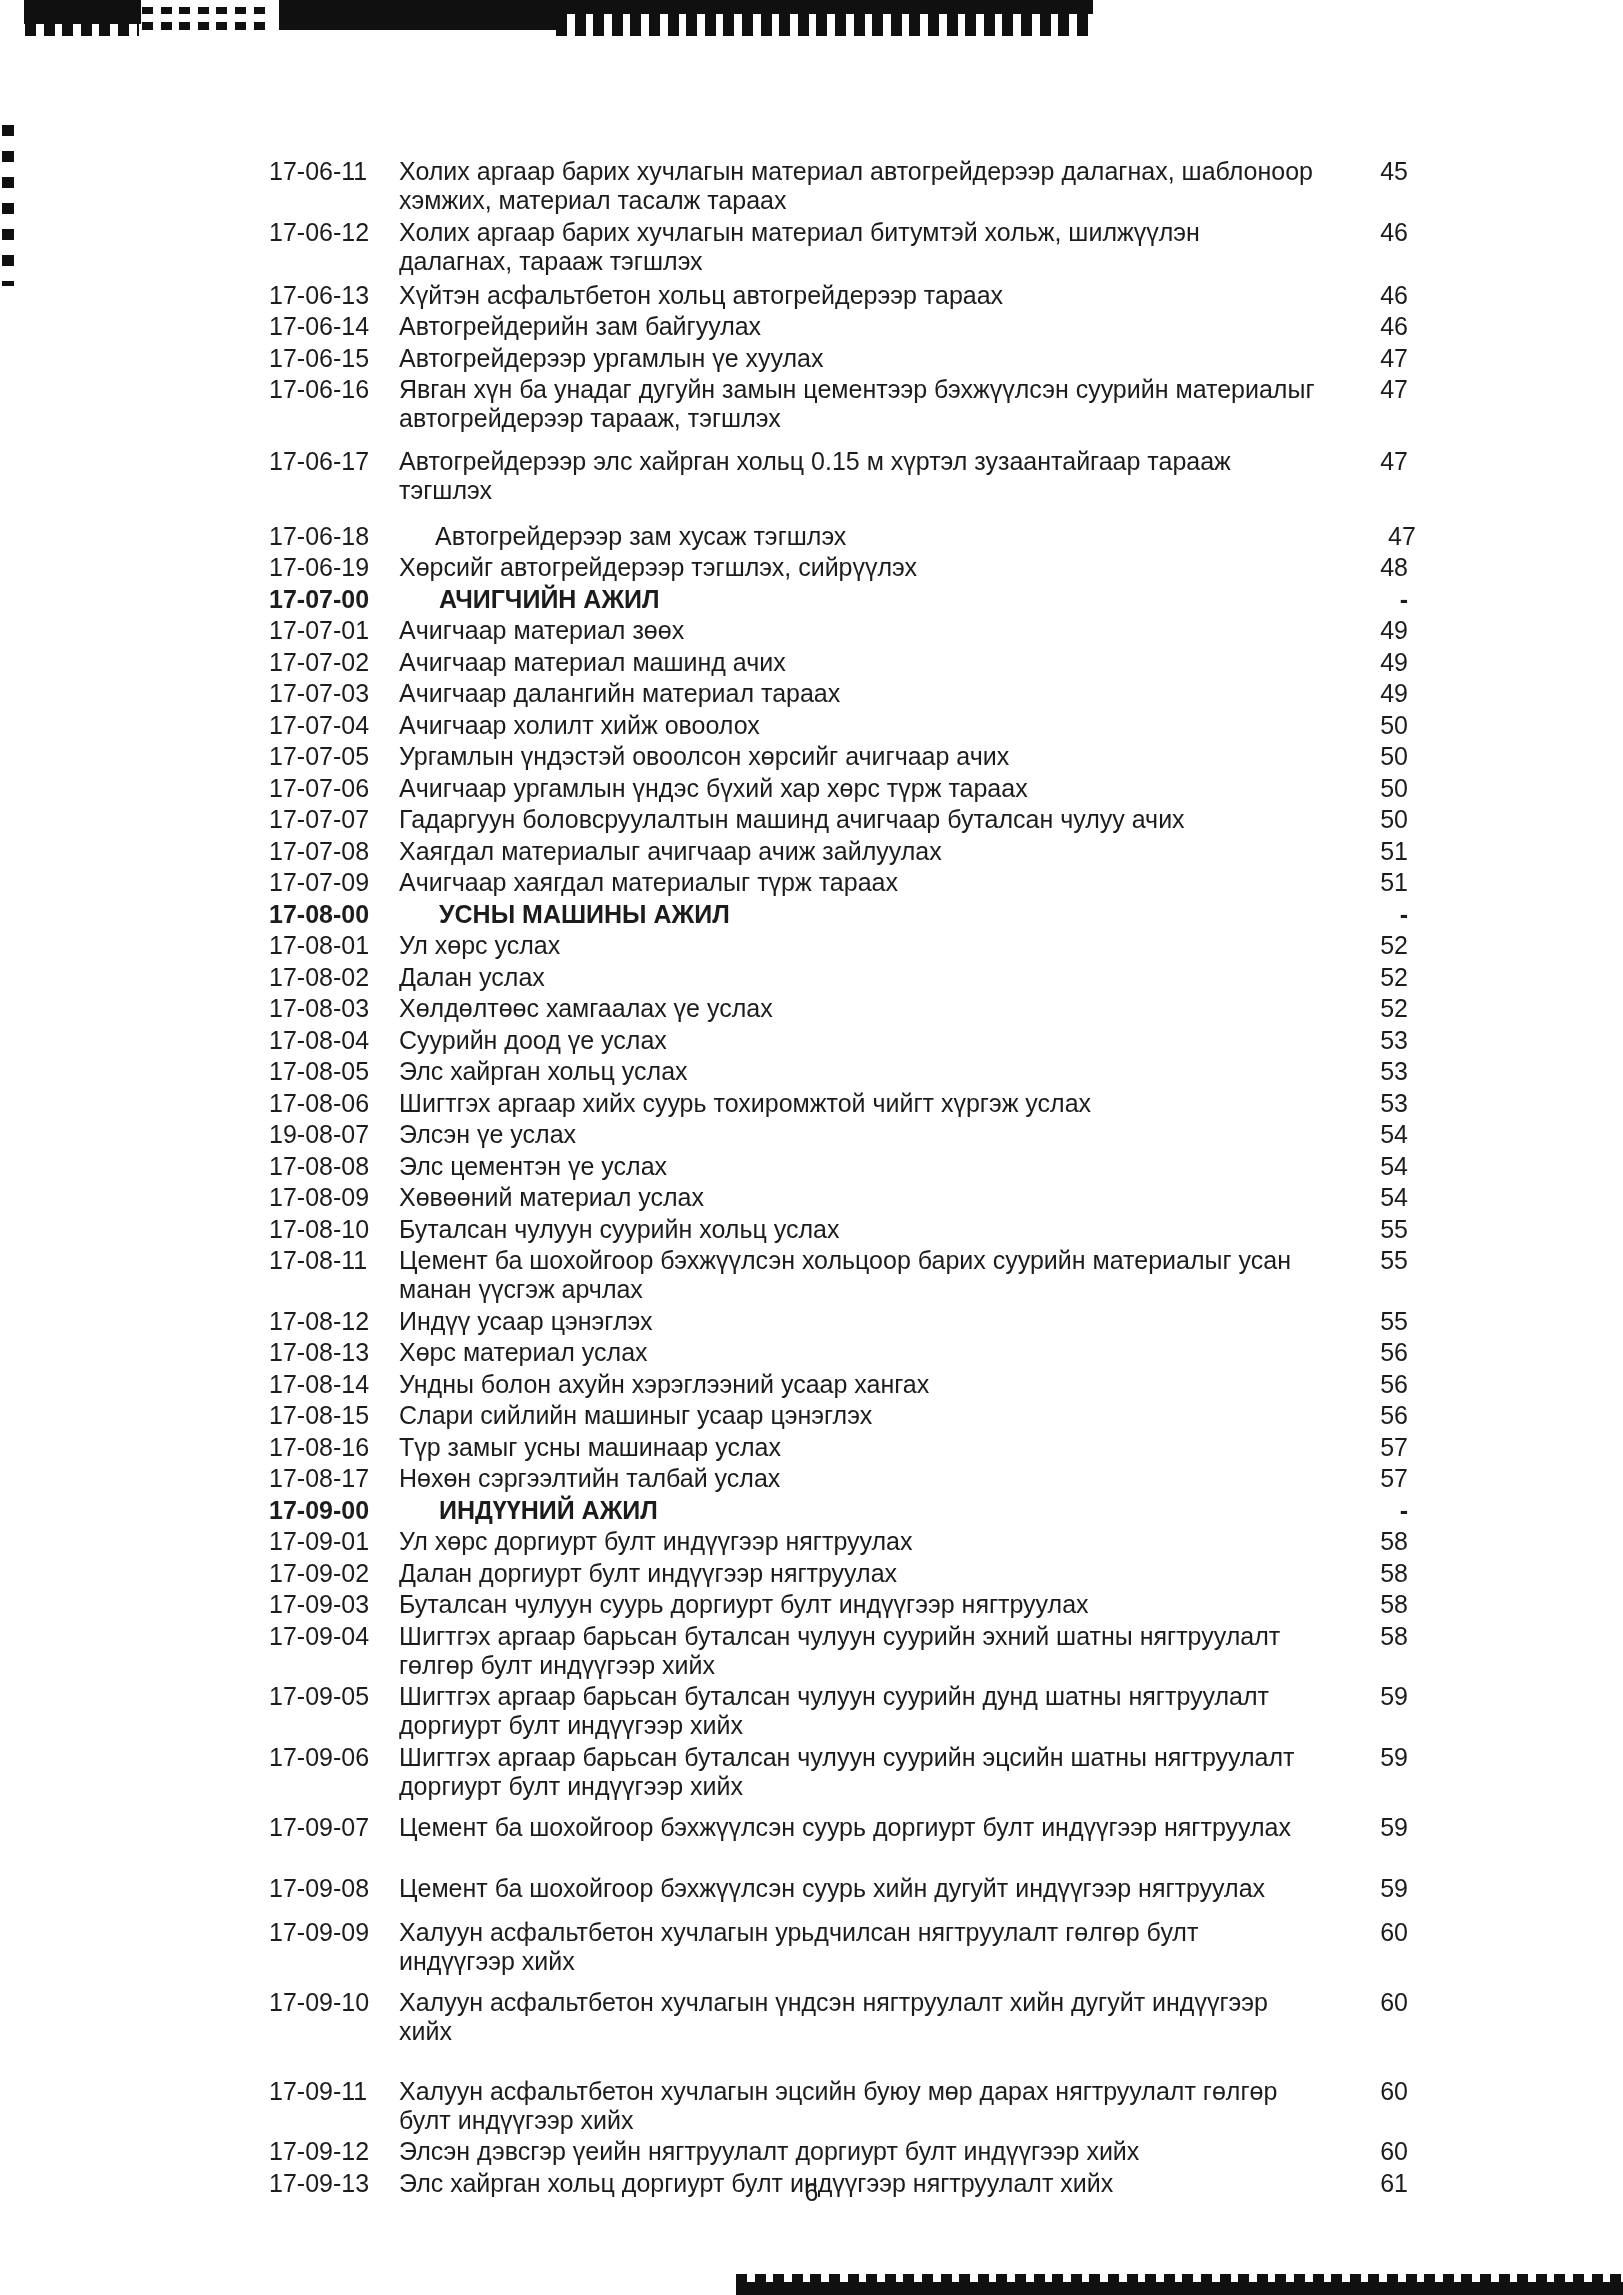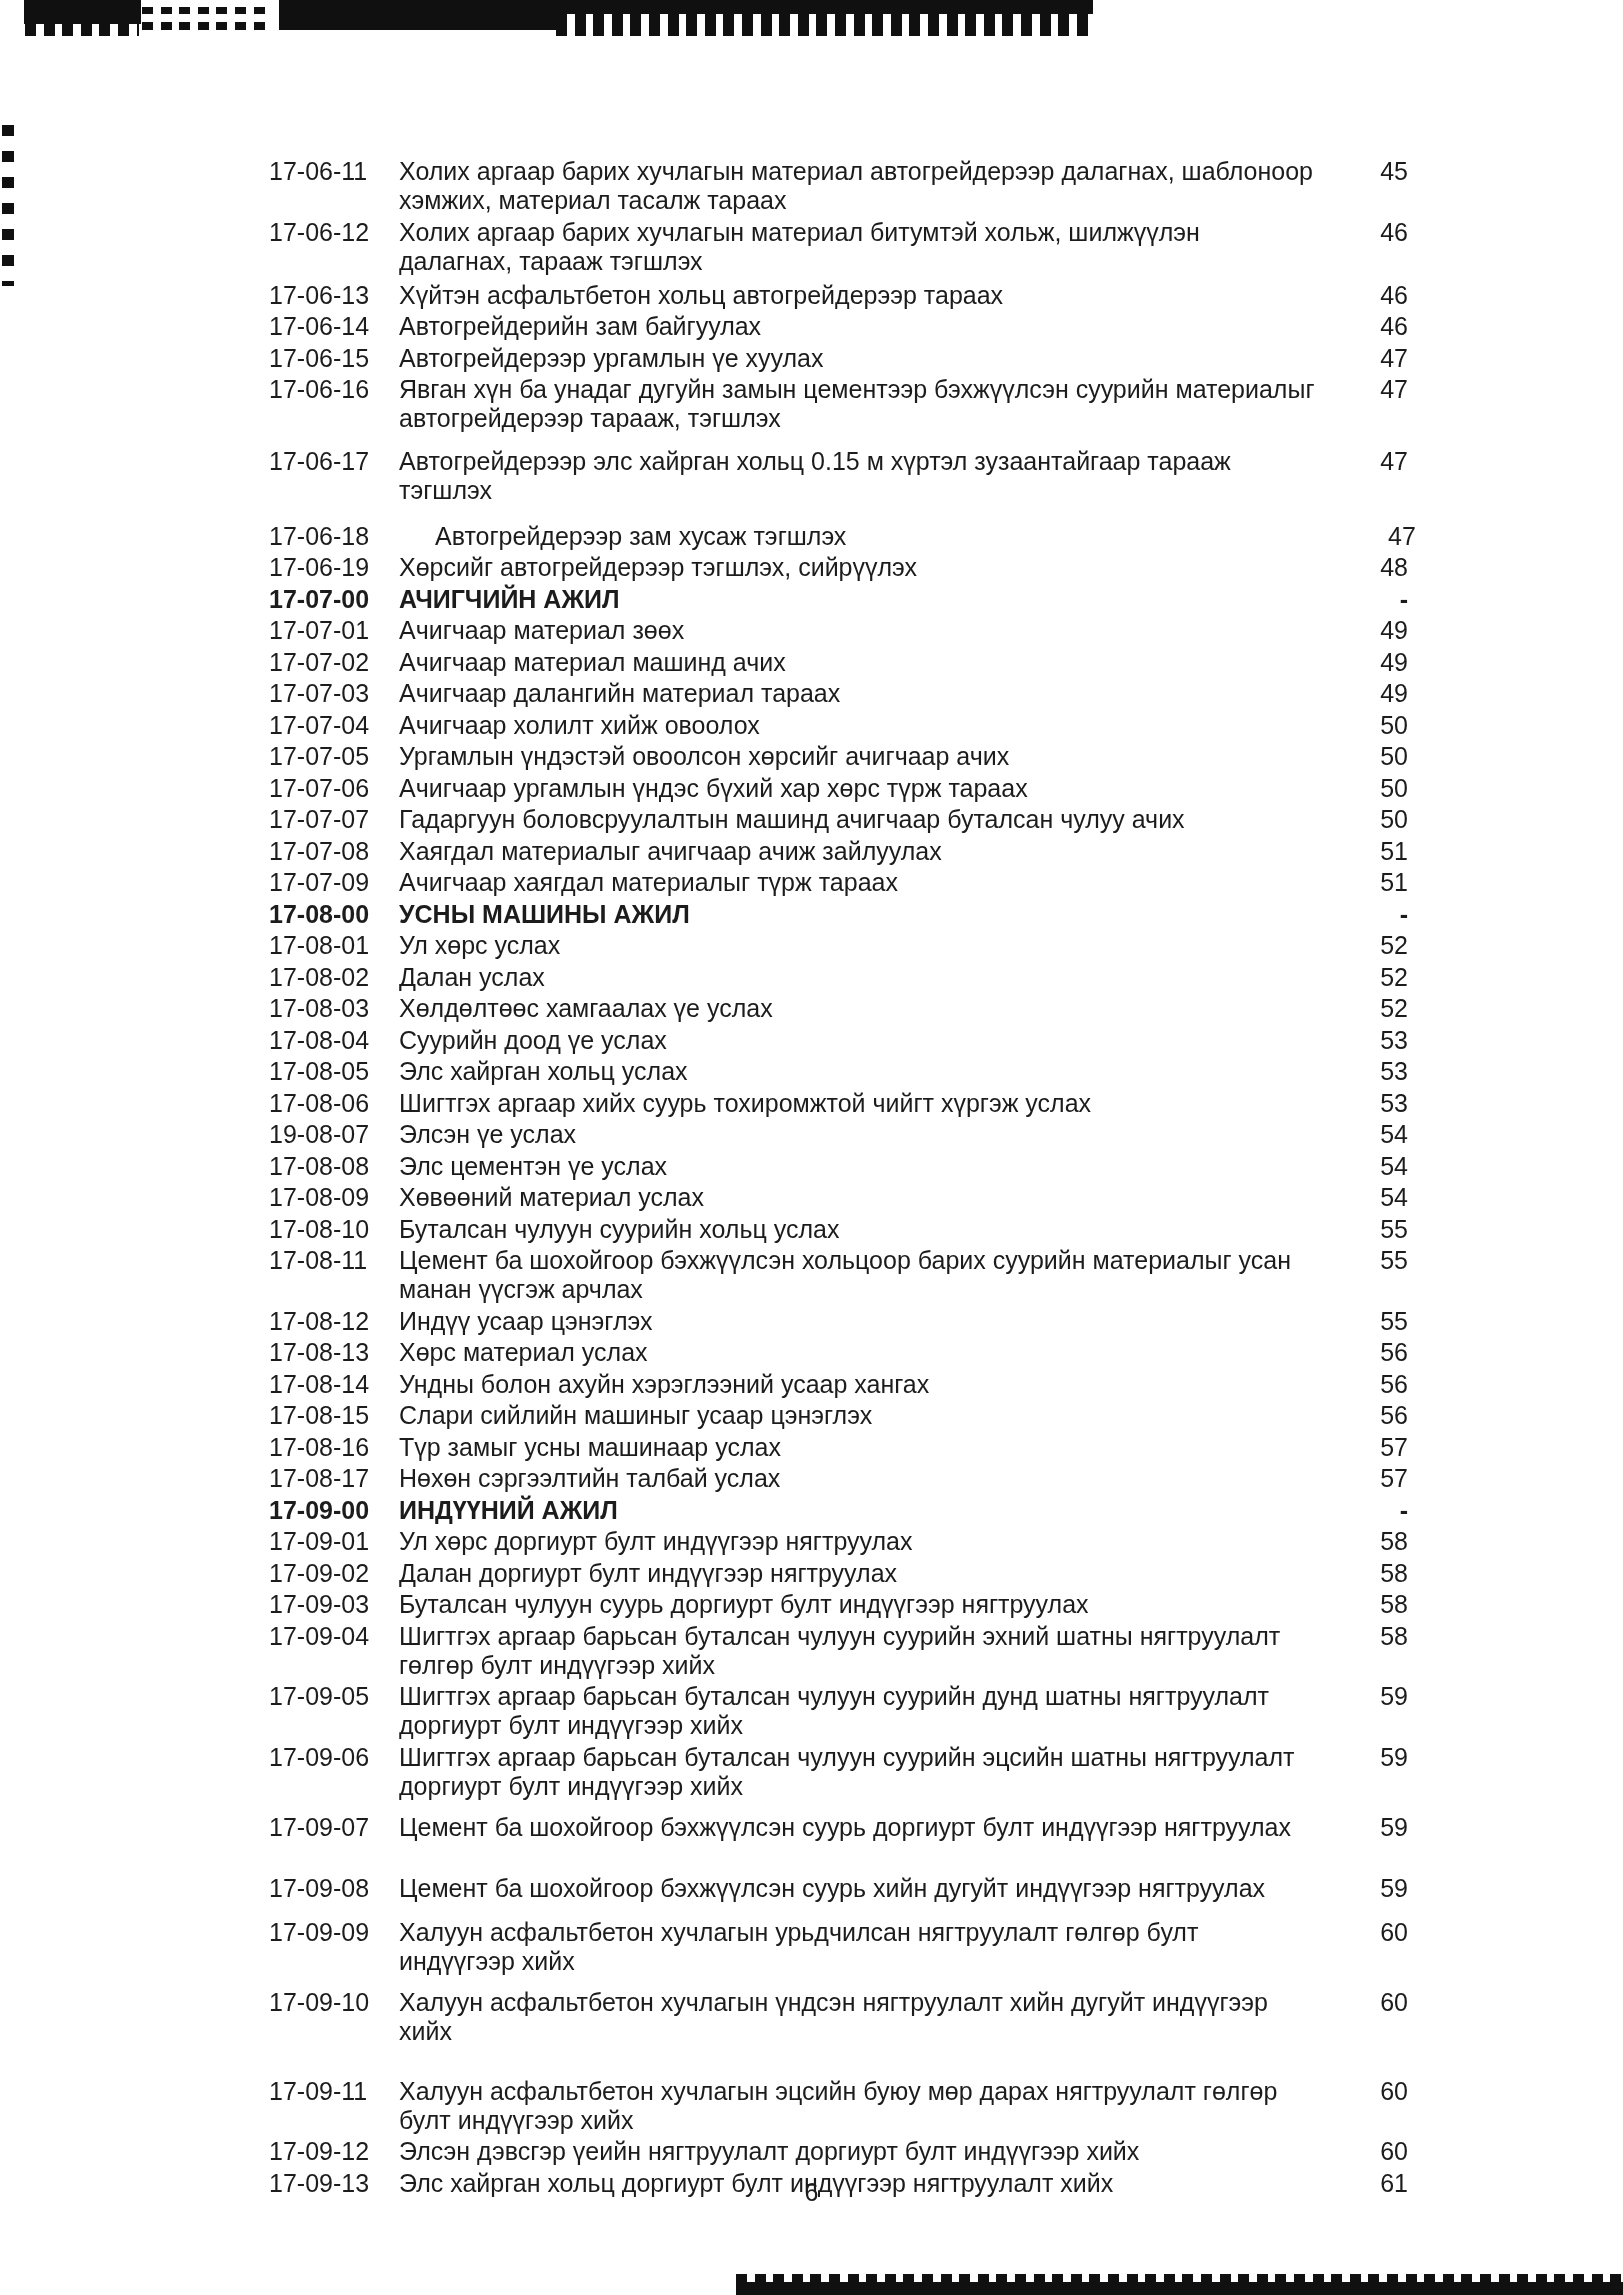--- a/index.html
+++ b/index.html
@@ -18,21 +18,21 @@
     top: 157px;
     width: 1139px;
   }
   .row {
     display: flex;
     align-items: flex-start;
     margin-bottom: 2.5px;
     font-size: 25px;
     line-height: 29px;
   }
-  .row.bold { font-weight: bold; }
+  .row.bold { font-weight: bold; gap: 40px; }
   .code {
     width: 130px;
     flex: 0 0 130px;
     white-space: nowrap;
   }
   .title {
     width: 917px;
     flex: 0 0 917px;
   }
   .pagenum {

